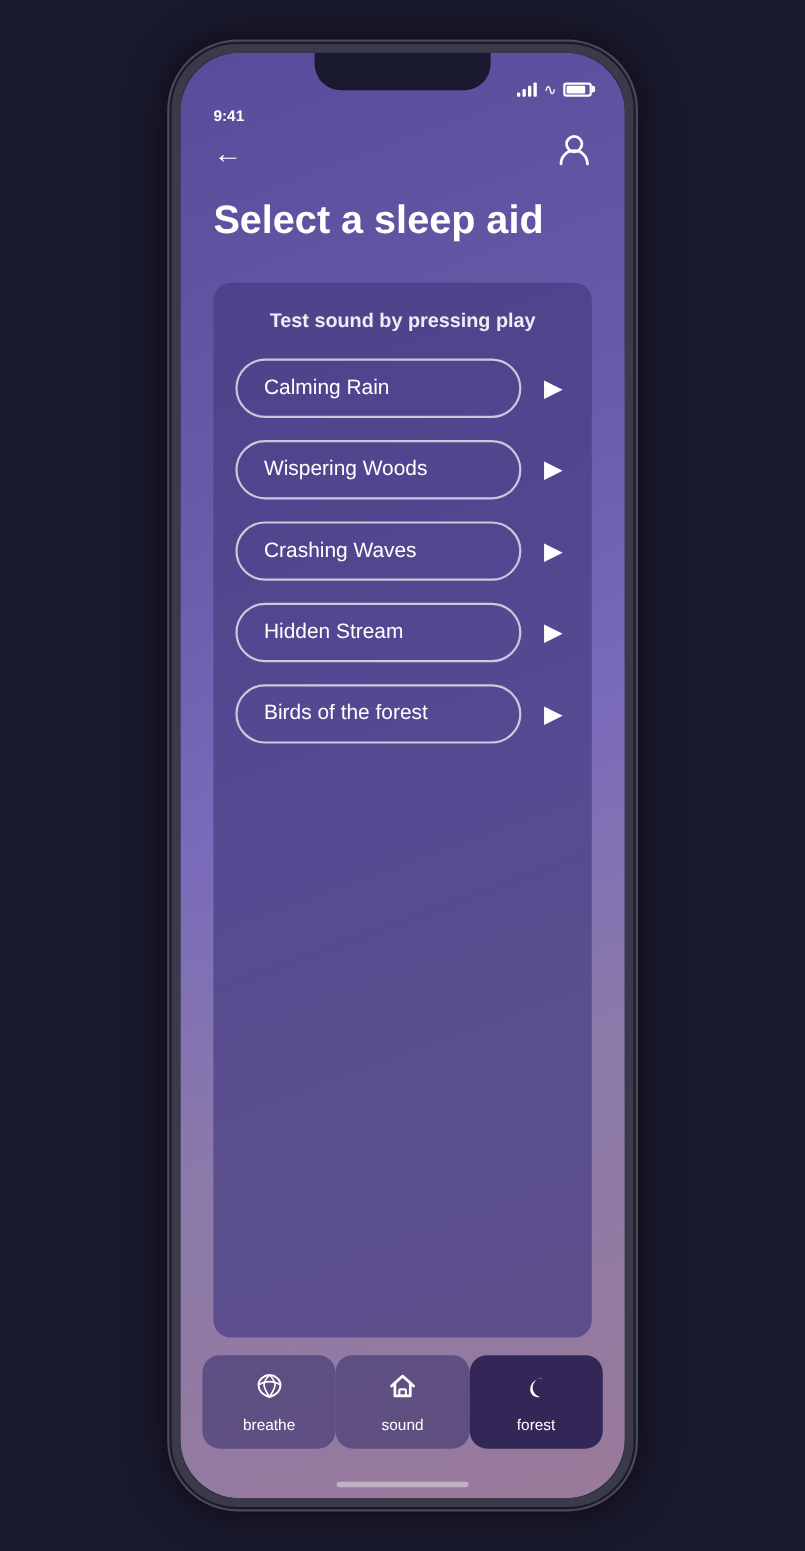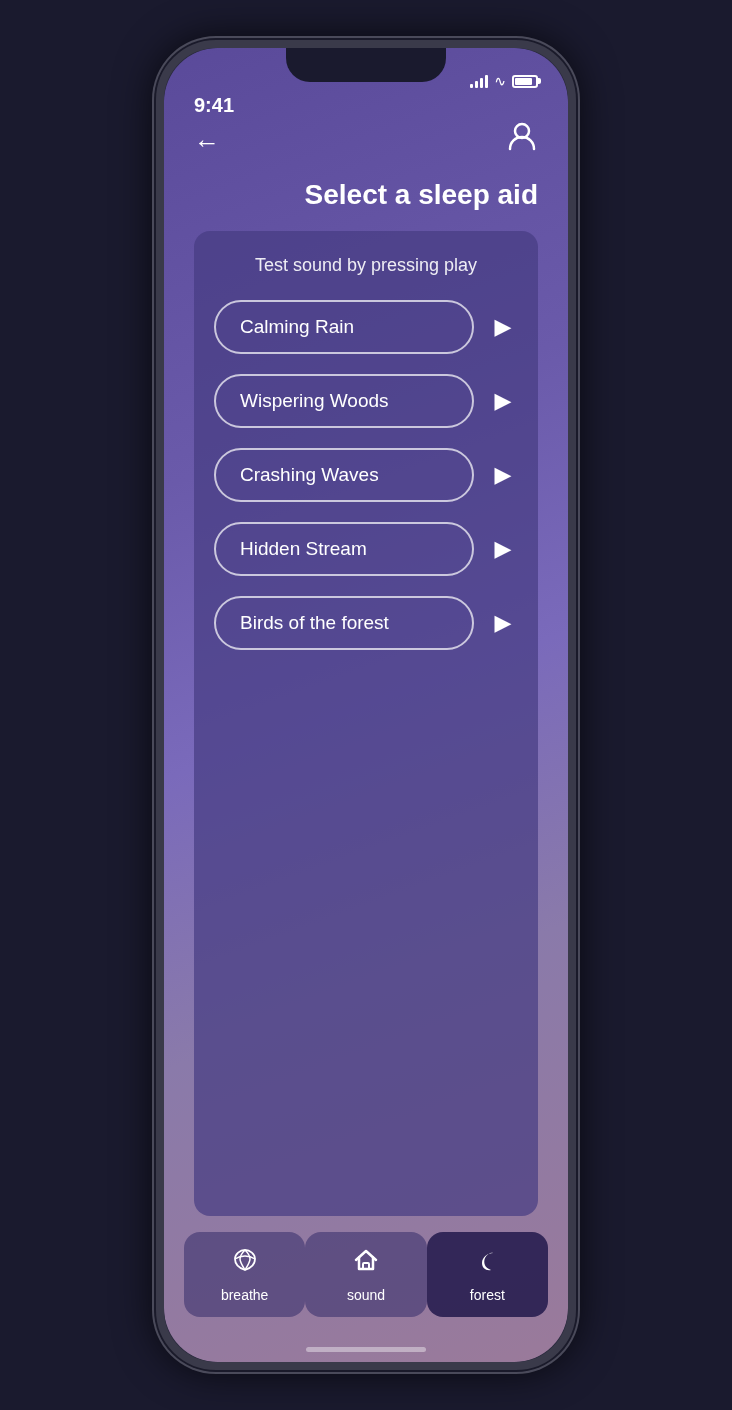--- a/index.html
+++ b/index.html
@@ -90,21 +90,21 @@
       justify-content: space-between;
       align-items: center;
       padding: 14px 30px 0;
       height: 52px;
       position: relative;
       z-index: 5;
     }
 
     .status-time {
       color: white;
-      font-size: 20px;
+      font-size: 14px;
       font-weight: 600;
       margin-top: 48px;
     }
 
     .status-icons {
       display: flex;
       align-items: center;
       gap: 6px;
     }
 
@@ -179,24 +179,24 @@
     }
 
     .user-icon {
       color: white;
       font-size: 28px;
     }
 
     
     .page-title {
       color: white;
-      font-size: 28px;
+      font-size: 36px;
       font-weight: 700;
-      text-align: right;
-      margin-bottom: 20px;
+      text-align: left;
+      margin-bottom: 36px;
     }
 
     
     .tab-container {
       display: flex;
       background: rgba(50, 40, 90, 0.6);
       border-radius: 14px;
       padding: 6px;
       margin-bottom: 20px;
     }
@@ -226,20 +226,21 @@
       border-radius: 16px;
       padding: 24px 20px;
       flex: 1;
     }
 
     .panel-subtitle {
       color: rgba(255,255,255,0.9);
       font-size: 18px;
       text-align: center;
       margin-bottom: 24px;
+      font-weight: bold;
     }
 
     .sound-item {
       display: flex;
       align-items: center;
       margin-bottom: 20px;
       gap: 14px;
     }
 
     .sound-name-box {

